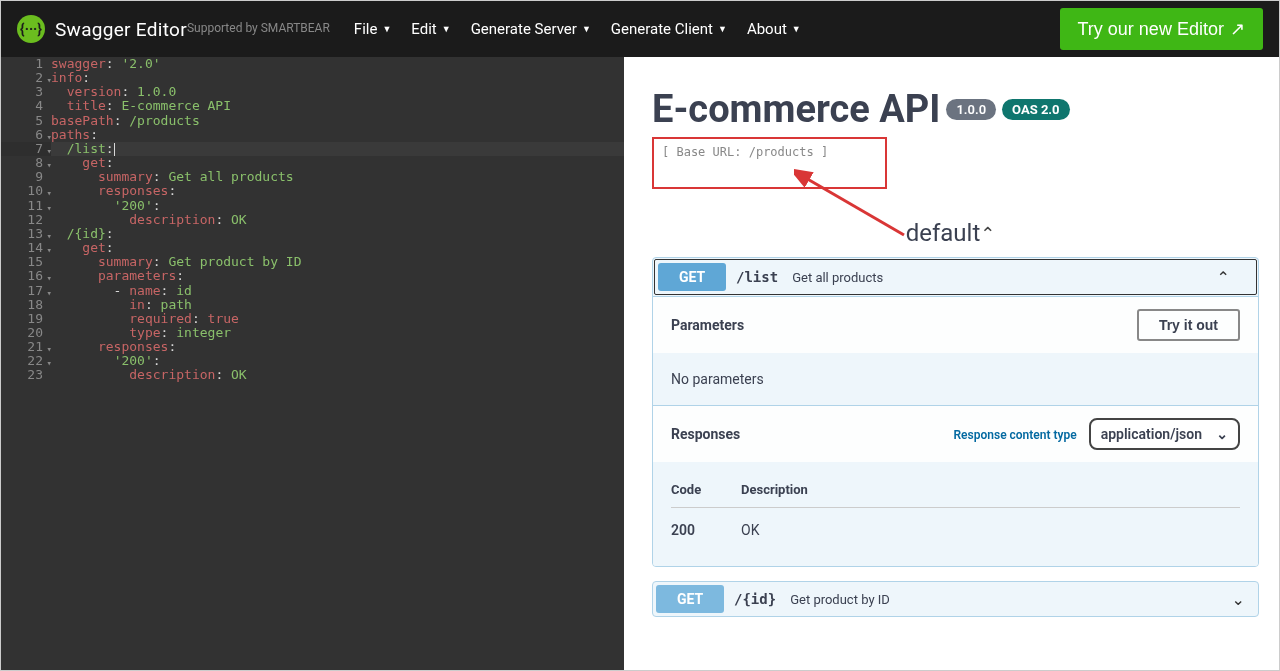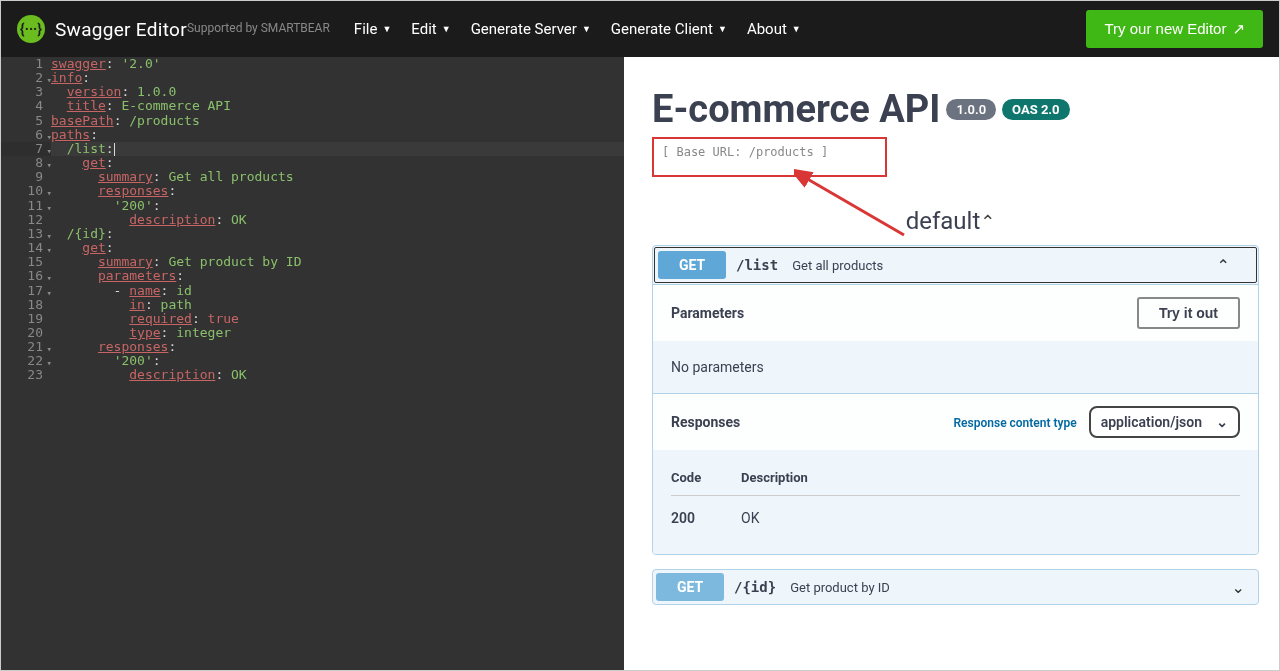--- a/index.html
+++ b/index.html
@@ -7,45 +7,45 @@
 .app { width: 1280px; height: 671px; display: flex; flex-direction: column; border: 1px solid #ccc; }
 .topbar { background: #1b1b1b; height: 56px; display: flex; align-items: center; padding: 0 16px; color: #fff; }
 .logo { display: flex; align-items: center; gap: 10px; margin-right: 24px; }
 .logo-badge { width: 28px; height: 28px; border-radius: 50%; background: #6bbd1f; display: flex; align-items: center; justify-content: center; color: #1b1b1b; font-weight: bold; font-size: 14px; }
 .logo-text { display: flex; flex-direction: row; line-height: 1; }
 .logo-title { font-size: 19px; font-weight: 400; letter-spacing: 0.3px; }
 .logo-sub { font-size: 12px; color: #888; margin-top: 2px; }
 .menu { display: flex; gap: 20px; }
 .menu-item { display: flex; align-items: center; gap: 5px; font-size: 15px; cursor: pointer; }
 .caret { font-size: 9px; }
-.try-btn { margin-left: auto; background: #3fb715; color: #fff; border: none; padding: 10px 18px; font-size: 15px; border-radius: 3px; cursor: pointer; }
+.try-btn { margin-left: auto; background: #3fb715; color: #fff; border: none; padding: 10px 18px; font-size: 18px; border-radius: 3px; cursor: pointer; }
 .try-btn .arrow { margin-left: 6px; }
 .main { flex: 1; display: flex; overflow: hidden; }
 
 
 .editor { width: 623px; background: #323232; color: #ddd; font-family: "Consolas","Monaco",monospace; font-size: 13px; line-height: 14.15px; overflow: auto; }
 .code-row { display: flex; }
 .gutter { width: 50px; text-align: right; padding-right: 8px; color: #888; user-select: none; flex-shrink: 0; position: relative; }
 .gutter .fold { position: absolute; right: -1px; top: 2px; color: #888; font-size: 9px; }
 .code { white-space: pre; }
 .code-row.hl { background: #3a3a3a; }
 .code-row.hl .gutter { background: #2e2e2e; }
-.tok-key { color: #c76565; text-decoration: underline; }
+.tok-key { color: #c76565; }
 .tok-str { color: #8ac06b; }
 .tok-punc { color: #d8d8d8; }
 .tok-bool { color: #c76565; }
 .cursor { display:inline-block; width:1px; height:13px; background:#d8d8d8; vertical-align:middle; }
 
 
 .right { flex: 1; background: #fff; overflow-y: scroll; padding: 30px 8px 30px 28px; position: relative; }
 .api-header { display: flex; align-items: center; gap: 6px; flex-wrap: wrap; }
 .api-title { font-size: 38px; font-weight: 700; color: #3b4151; }
 .ver-badge { background: #6b7380; color: #fff; font-size: 13px; padding: 3px 10px; border-radius: 14px; font-weight: 600; }
 .oas-badge { background: #0f766e; color: #fff; font-size: 13px; padding: 3px 10px; border-radius: 14px; font-weight: 700; }
-.base-url-box { margin-top: 6px; border: 2px solid #d93636; width: 235px; height: 40px; padding: 6px 8px; }
+.base-url-box { margin-top: 6px; border: 2px solid #d93636; width: 235px; height: 52px; padding: 6px 8px; }
 .base-url { font-family: monospace; font-size: 12px; color: #888; }
 .annot-arrow { position: absolute; left: 170px; top: 108px; pointer-events: none; }
 .section-title { font-size: 24px; color: #3b4151; margin-top: 30px; margin-left: 10px; display: flex; align-items: center; justify-content: center; padding-right: 32px; cursor: pointer; }
 .section-title .chev { font-size: 18px; color: #444; }
 .ops { margin-top: 10px; display: flex; flex-direction: column; gap: 14px; padding-right: 12px; }
 .op { border: 1px solid #b0d3e8; border-radius: 4px; background: #eef6fb; overflow: hidden; }
 .op-head { display: flex; align-items: center; padding: 3px; gap: 10px; cursor: pointer; }
 .op-head.dark { border: 1px solid #333; margin: 1px; border-radius: 2px; }
 .method { background: #5fa7d6; color: #fff; font-weight: 700; font-size: 14px; padding: 6px 20px; border-radius: 3px; min-width: 68px; text-align: center; }
 .method.light { background: #7db9df; }

